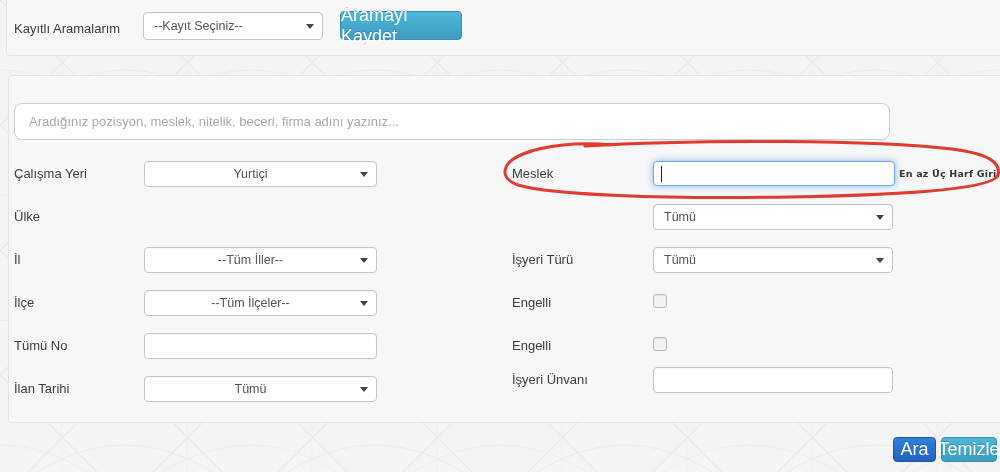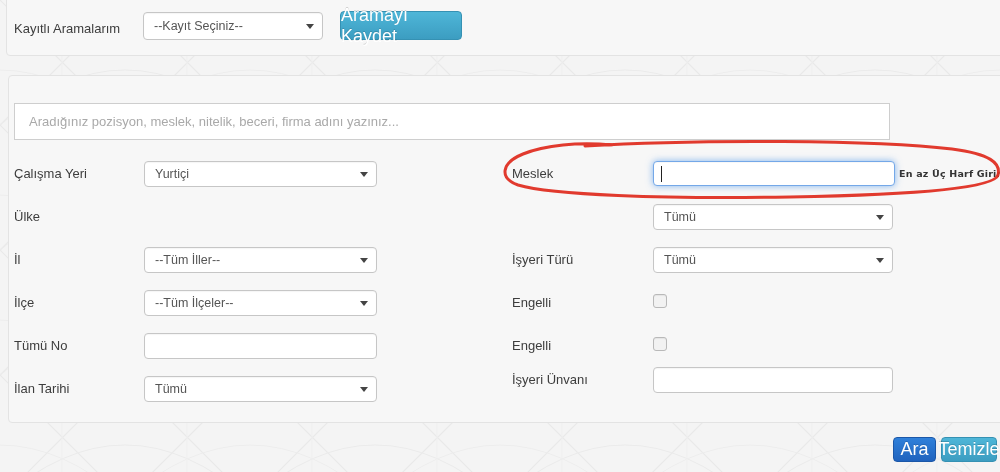--- a/index.html
+++ b/index.html
@@ -35,31 +35,31 @@
     display:flex;align-items:center;justify-content:center;cursor:pointer;box-sizing:border-box;
     text-shadow:0 -1px 0 rgba(0,0,0,0.15);
   }
   .btn-teal{background:linear-gradient(#4eb6d8,#3c9dc1);border:1px solid #3591b3;}
   .btn-blue{background:linear-gradient(#2f80da,#2063be);border:1px solid #1b57a8;}
   #save-search-button{left:340px;top:11px;width:122px;height:29px;}
 
   
   #keyword-input{
     position:absolute;left:14px;top:103px;width:876px;height:37px;z-index:2;
-    box-sizing:border-box;border:1px solid #cecece;border-radius:0;background:#fff;
+    box-sizing:border-box;border:1px solid #cecece;border-radius:8px;background:#fff;
     font-size:13px;color:#444;padding:0 14px;outline:none;font-family:"Liberation Sans",sans-serif;
   }
   #keyword-input::placeholder{color:#a9a9a9;opacity:1;}
 
   
   .row{position:absolute;height:26px;z-index:2;}
   .row .lbl{position:absolute;left:0;top:0;line-height:26px;}
   .row .ctl{position:absolute;top:0;}
   .lrow{left:14px;width:486px;}
-  .lrow .ctl{left:130px;width:233px;height:26px;}
+  .lrow .ctl{left:130px;width:233px;height:26px;justify-content:center;}
   .rrow{left:512px;width:492px;}
   .rrow .ctl{left:141px;width:240px;height:26px;}
   .r-l0{top:161px;} .r-l1{top:204px;} .r-l2{top:247px;} .r-l3{top:290px;} .r-l4{top:333px;} .r-l5{top:376px;}
   .r-r0{top:161px;} .r-r1{top:204px;} .r-r2{top:247px;} .r-r3{top:290px;} .r-r4{top:333px;} .r-r5{top:367px;}
 
   .sel.inrow{position:absolute;}
   .sel.disabled{background:linear-gradient(#e9e9e9,#e0e0e0);border-color:#b5b5b5;cursor:default;}
   .txt{
     position:absolute;box-sizing:border-box;background:#fff;border:1px solid #c6c6c6;border-radius:4px;
     font-size:13px;color:#444;padding:0 8px;outline:none;z-index:2;font-family:"Liberation Sans",sans-serif;

